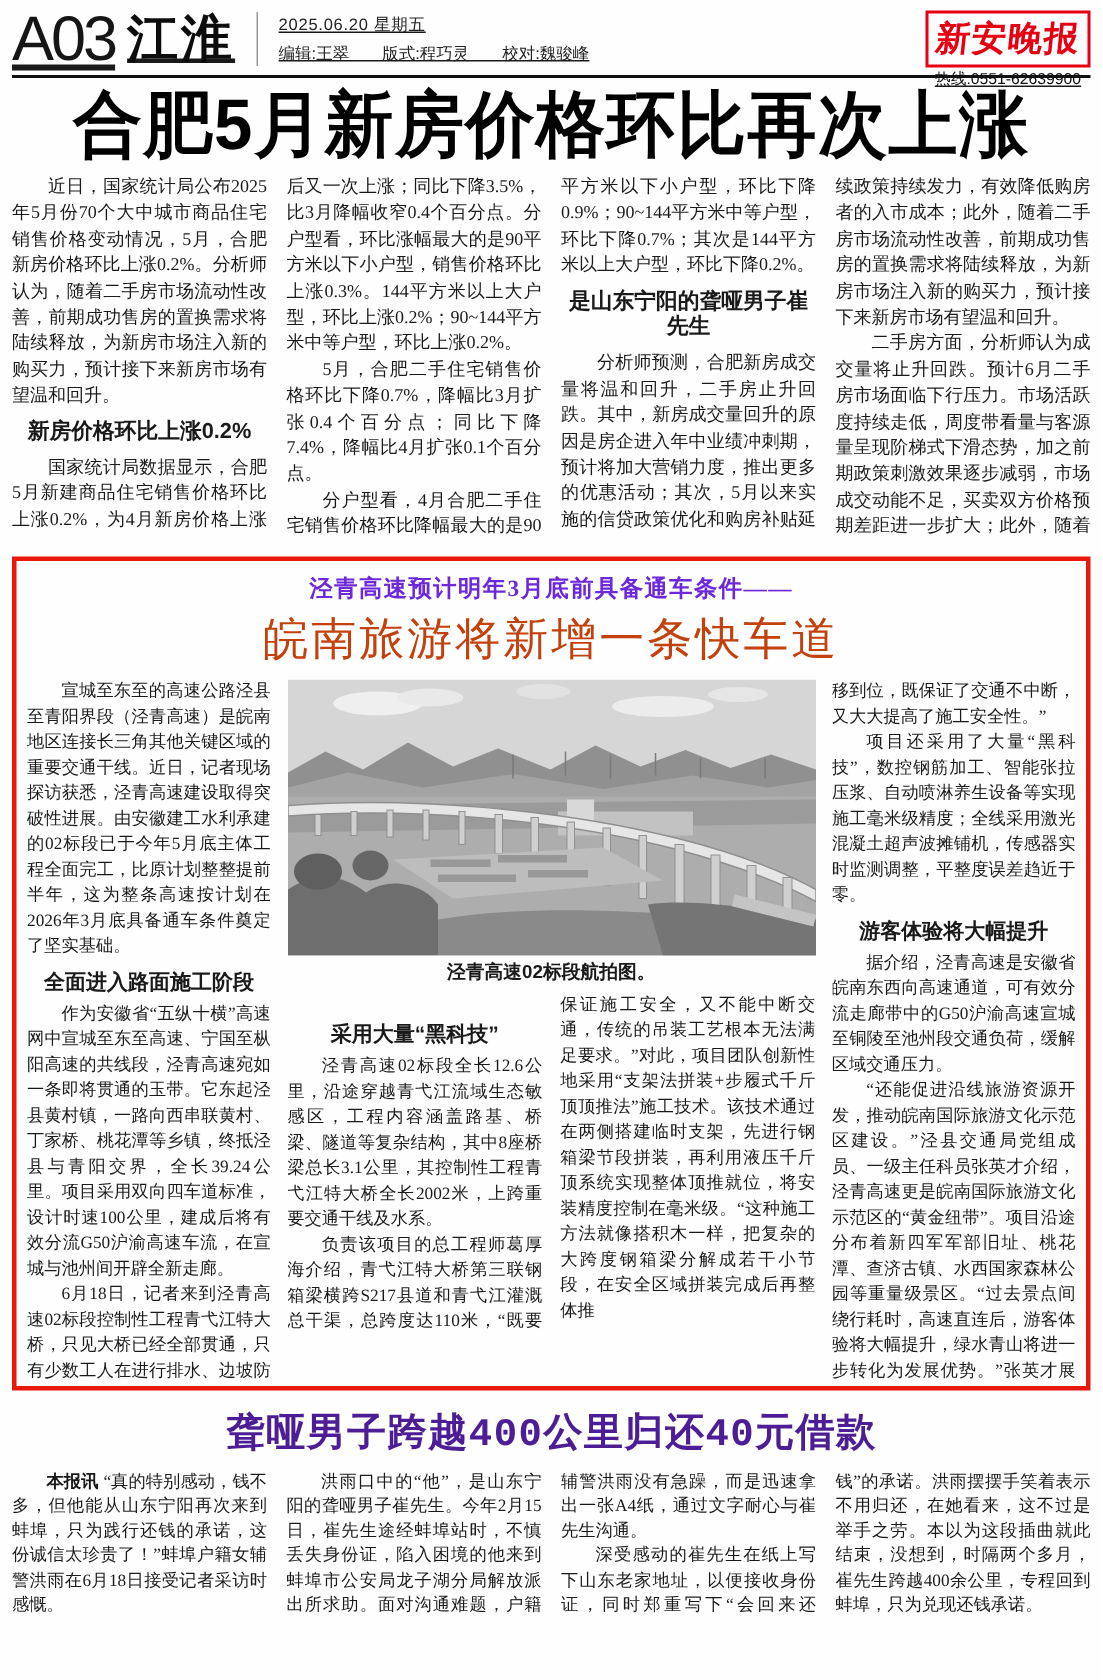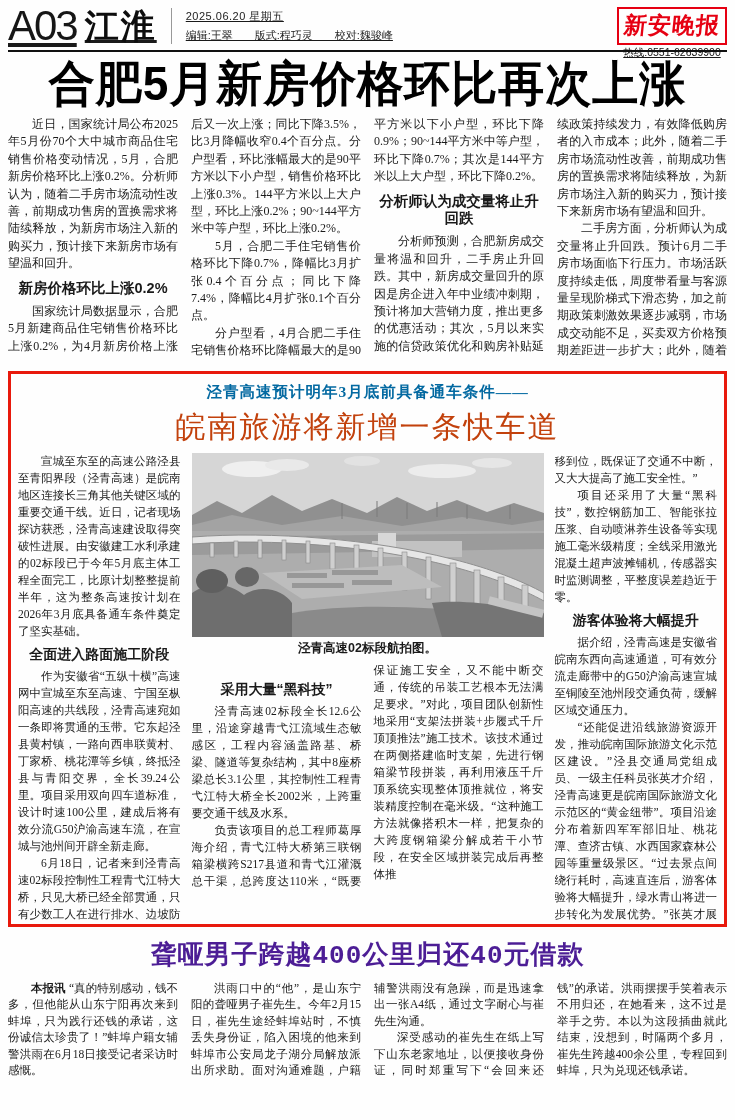--- a/index.html
+++ b/index.html
@@ -26,21 +26,21 @@
   .para b { font-family:"Liberation Sans","DejaVu Sans",sans-serif; }
   .subhead { font-family:"Liberation Sans","DejaVu Sans",sans-serif; text-align:center; break-inside:avoid; }
 
   
   .a1-headline { font-family:"Liberation Sans","DejaVu Sans",sans-serif; font-size:46px; font-weight:900; text-align:center; letter-spacing:1px; padding:6px 0 8px; line-height:50px; color:#000; transform:scaleY(1.04); }
   .a1-body { height:250px; column-count:4; column-gap:13px; font-size:12px; line-height:17.4px; overflow:hidden; }
   .a1-body .subhead { font-size:14.5px; margin:7px 0 6px; }
 
   
   .redbox { border:3px solid #e8190c; margin-top:5px; padding:8px 7px 6px; height:556px; overflow:hidden; }
-  .a2-kicker { text-align:center; font-size:15.5px; font-weight:600; letter-spacing:1px; color:#0369a1; }
+  .a2-kicker { text-align:center; font-size:15.5px; font-weight:600; letter-spacing:1px; color:#6d28d9; }
   .a2-headline { font-family:"Liberation Sans","DejaVu Sans",sans-serif; text-align:center; font-size:30px; font-weight:400; letter-spacing:2px; line-height:36px; margin:6px 0 8px; color:#c2410c; }
   .a2-columns { display:flex; gap:11px; height:482px; overflow:hidden; }
   .a2-col { font-size:11.5px; line-height:17px; overflow:hidden; }
   .a2-col-left { width:172px; }
   .a2-center { width:352px; flex:0 0 352px; }
   .a2-col-right { width:172px; }
   .a2-col .subhead { font-size:14px; margin:6px 0 5px; }
   .photo-wrap { width:352px; }
   .photo-svg { display:block; width:352px; height:184px; }
   .photo-caption { font-family:"Liberation Sans","DejaVu Sans",sans-serif; font-size:12.5px; font-weight:bold; text-align:center; margin:3px 0 5px; }
@@ -75,21 +75,21 @@
   </div>
 
   <div>
     <h1 class="a1-headline">合肥5月新房价格环比再次上涨</h1>
     <div class="a1-body">
         <p class="para">近日，国家统计局公布2025年5月份70个大中城市商品住宅销售价格变动情况，5月，合肥新房价格环比上涨0.2%。分析师认为，随着二手房市场流动性改善，前期成功售房的置换需求将陆续释放，为新房市场注入新的购买力，预计接下来新房市场有望温和回升。</p>
         <h4 class="subhead">新房价格环比上涨0.2%</h4>
         <p class="para">国家统计局数据显示，合肥5月新建商品住宅销售价格环比上涨0.2%，为4月新房价格上涨后又一次上涨；同比下降3.5%，比3月降幅收窄0.4个百分点。分户型看，环比涨幅最大的是90平方米以下小户型，销售价格环比上涨0.3%。144平方米以上大户型，环比上涨0.2%；90~144平方米中等户型，环比上涨0.2%。</p>
         <p class="para">5月，合肥二手住宅销售价格环比下降0.7%，降幅比3月扩张0.4个百分点；同比下降7.4%，降幅比4月扩张0.1个百分点。</p>
         <p class="para">分户型看，4月合肥二手住宅销售价格环比降幅最大的是90平方米以下小户型，环比下降0.9%；90~144平方米中等户型，环比下降0.7%；其次是144平方米以上大户型，环比下降0.2%。</p>
-        <h4 class="subhead">分析师认为成交量将止升回跌</h4>
+        <h4 class="subhead">是山东宁阳的聋哑男子崔先生</h4>
         <p class="para">分析师预测，合肥新房成交量将温和回升，二手房止升回跌。其中，新房成交量回升的原因是房企进入年中业绩冲刺期，预计将加大营销力度，推出更多的优惠活动；其次，5月以来实施的信贷政策优化和购房补贴延续政策持续发力，有效降低购房者的入市成本；此外，随着二手房市场流动性改善，前期成功售房的置换需求将陆续释放，为新房市场注入新的购买力，预计接下来新房市场有望温和回升。</p>
         <p class="para">二手房方面，分析师认为成交量将止升回跌。预计6月二手房市场面临下行压力。市场活跃度持续走低，周度带看量与客源量呈现阶梯式下滑态势，加之前期政策刺激效果逐步减弱，市场成交动能不足，买卖双方价格预期差距进一步扩大；此外，随着6月之后传统销售淡季的到来，购房者入市意愿进一步减弱。因此，预计6月二手房市场成交量将止升回跌。</p>
       </div>
   </div>
 
   <div class="redbox">
     <div class="a2-kicker">泾青高速预计明年3月底前具备通车条件——</div>
     <h2 class="a2-headline">皖南旅游将新增一条快车道</h2>
     <div class="a2-columns">
       <div class="a2-col a2-col-left">

